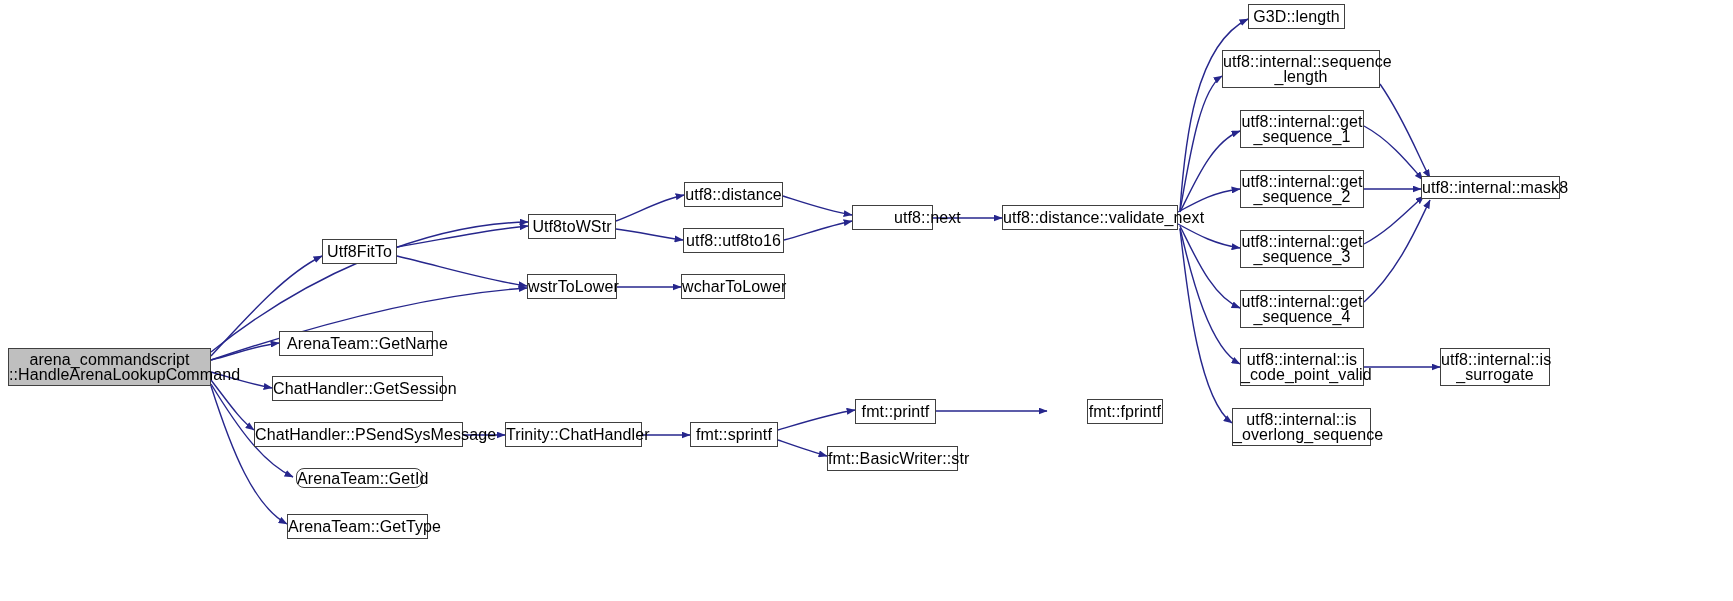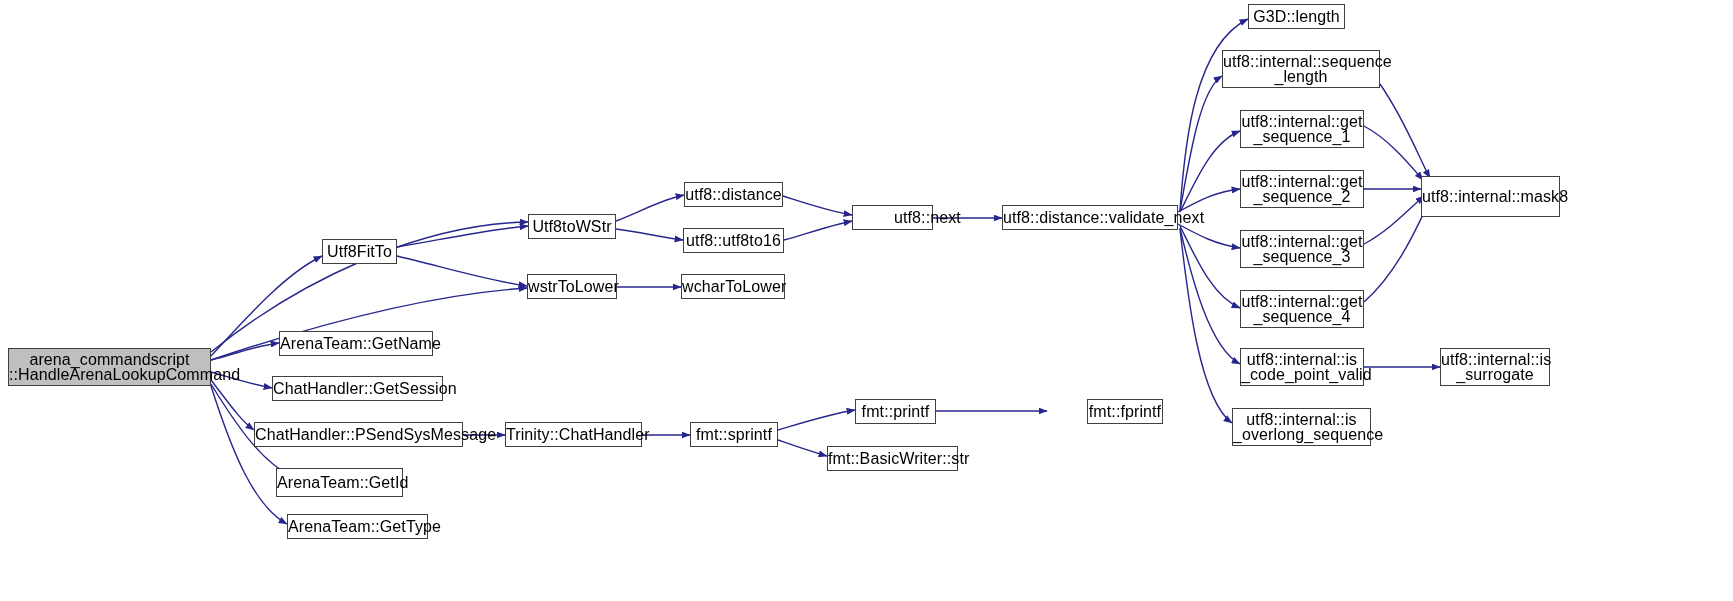--- a/index.html
+++ b/index.html
@@ -96,24 +96,24 @@
         <path d="M 778,440 C 798,447 812,452 827,456" fill="none" stroke="#26268c" stroke-width="1.4" marker-end="url(#arrowhead)"></path>
         <path d="M 936,411 L 1047,411" fill="none" stroke="#26268c" stroke-width="1.4" marker-end="url(#arrowhead)"></path>
       </g>
   </svg>
   <div id="nodes-group">
       <div class="node root" style="left: 8px; top: 348px; width: 203px; height: 38px;"><span class="label">arena_commandscript
 ::HandleArenaLookupCommand</span></div>
       <div class="node" style="left: 322px; top: 239px; width: 75px; height: 25px;"><span class="label">Utf8FitTo</span></div>
       <div class="node" style="left: 528px; top: 214px; width: 88px; height: 25px; align-items: center;"><span class="label">Utf8toWStr</span></div>
       <div class="node" style="left: 527px; top: 274px; width: 90px; height: 25px;"><span class="label">wstrToLower</span></div>
-      <div class="node" style="left: 279px; top: 331px; width: 154px; height: 25px;"><span class="label">ArenaTeam::GetName</span></div>
+      <div class="node" style="left: 279px; top: 331px; width: 154px; height: 25px; padding-left: 7px;"><span class="label">ArenaTeam::GetName</span></div>
       <div class="node" style="left: 272px; top: 376px; width: 171px; height: 25px;"><span class="label">ChatHandler::GetSession</span></div>
       <div class="node" style="left: 254px; top: 422px; width: 209px; height: 25px;"><span class="label">ChatHandler::PSendSysMessage</span></div>
-      <div class="node" style="left: 276px; top: 468px; width: 127px; height: 29px;"><span class="label">ArenaTeam::GetId</span></div>
+      <div class="node" style="left: 296px; top: 468px; width: 127px; height: 20px; border-radius: 8px;"><span class="label">ArenaTeam::GetId</span></div>
       <div class="node" style="left: 287px; top: 514px; width: 141px; height: 25px;"><span class="label">ArenaTeam::GetType</span></div>
       <div class="node" style="left: 684px; top: 182px; width: 99px; height: 25px;"><span class="label">utf8::distance</span></div>
       <div class="node" style="left: 683px; top: 228px; width: 101px; height: 25px;"><span class="label">utf8::utf8to16</span></div>
       <div class="node" style="left: 681px; top: 274px; width: 104px; height: 25px;"><span class="label">wcharToLower</span></div>
       <div class="node" style="left: 852px; top: 205px; width: 81px; height: 25px; padding-left: 41px;"><span class="label">utf8::next</span></div>
       <div class="node" style="left: 1002px; top: 205px; width: 176px; height: 25px;"><span class="label">utf8::distance::validate_next</span></div>
       <div class="node" style="left: 1248px; top: 4px; width: 97px; height: 25px;"><span class="label">G3D::length</span></div>
       <div class="node" style="left: 1222px; top: 50px; width: 158px; height: 38px;"><span class="label">utf8::internal::sequence
 _length</span></div>
       <div class="node" style="left: 1240px; top: 110px; width: 124px; height: 38px;"><span class="label">utf8::internal::get
@@ -121,21 +121,21 @@
       <div class="node" style="left: 1240px; top: 170px; width: 124px; height: 38px;"><span class="label">utf8::internal::get
 _sequence_2</span></div>
       <div class="node" style="left: 1240px; top: 230px; width: 124px; height: 38px;"><span class="label">utf8::internal::get
 _sequence_3</span></div>
       <div class="node" style="left: 1240px; top: 290px; width: 124px; height: 38px;"><span class="label">utf8::internal::get
 _sequence_4</span></div>
       <div class="node" style="left: 1240px; top: 348px; width: 124px; height: 38px;"><span class="label">utf8::internal::is
 _code_point_valid</span></div>
       <div class="node" style="left: 1232px; top: 408px; width: 139px; height: 38px;"><span class="label">utf8::internal::is
 _overlong_sequence</span></div>
-      <div class="node" style="left: 1421px; top: 176px; width: 139px; height: 41px;"><span class="label">utf8::internal::mask8</span></div>
+      <div class="node" style="left: 1421px; top: 176px; width: 139px; height: 23px;"><span class="label">utf8::internal::mask8</span></div>
       <div class="node" style="left: 1440px; top: 348px; width: 110px; height: 38px;"><span class="label">utf8::internal::is
 _surrogate</span></div>
       <div class="node" style="left: 505px; top: 422px; width: 137px; height: 25px;"><span class="label">Trinity::ChatHandler</span></div>
       <div class="node" style="left: 690px; top: 422px; width: 88px; height: 25px;"><span class="label">fmt::sprintf</span></div>
       <div class="node" style="left: 855px; top: 399px; width: 81px; height: 25px;"><span class="label">fmt::printf</span></div>
       <div class="node" style="left: 827px; top: 446px; width: 131px; height: 25px;"><span class="label">fmt::BasicWriter::str</span></div>
       <div class="node" style="left: 1047px; top: 399px; width: 76px; height: 25px; margin-left: 40px;"><span class="label">fmt::fprintf</span></div>
     </div>
 </div>
 

